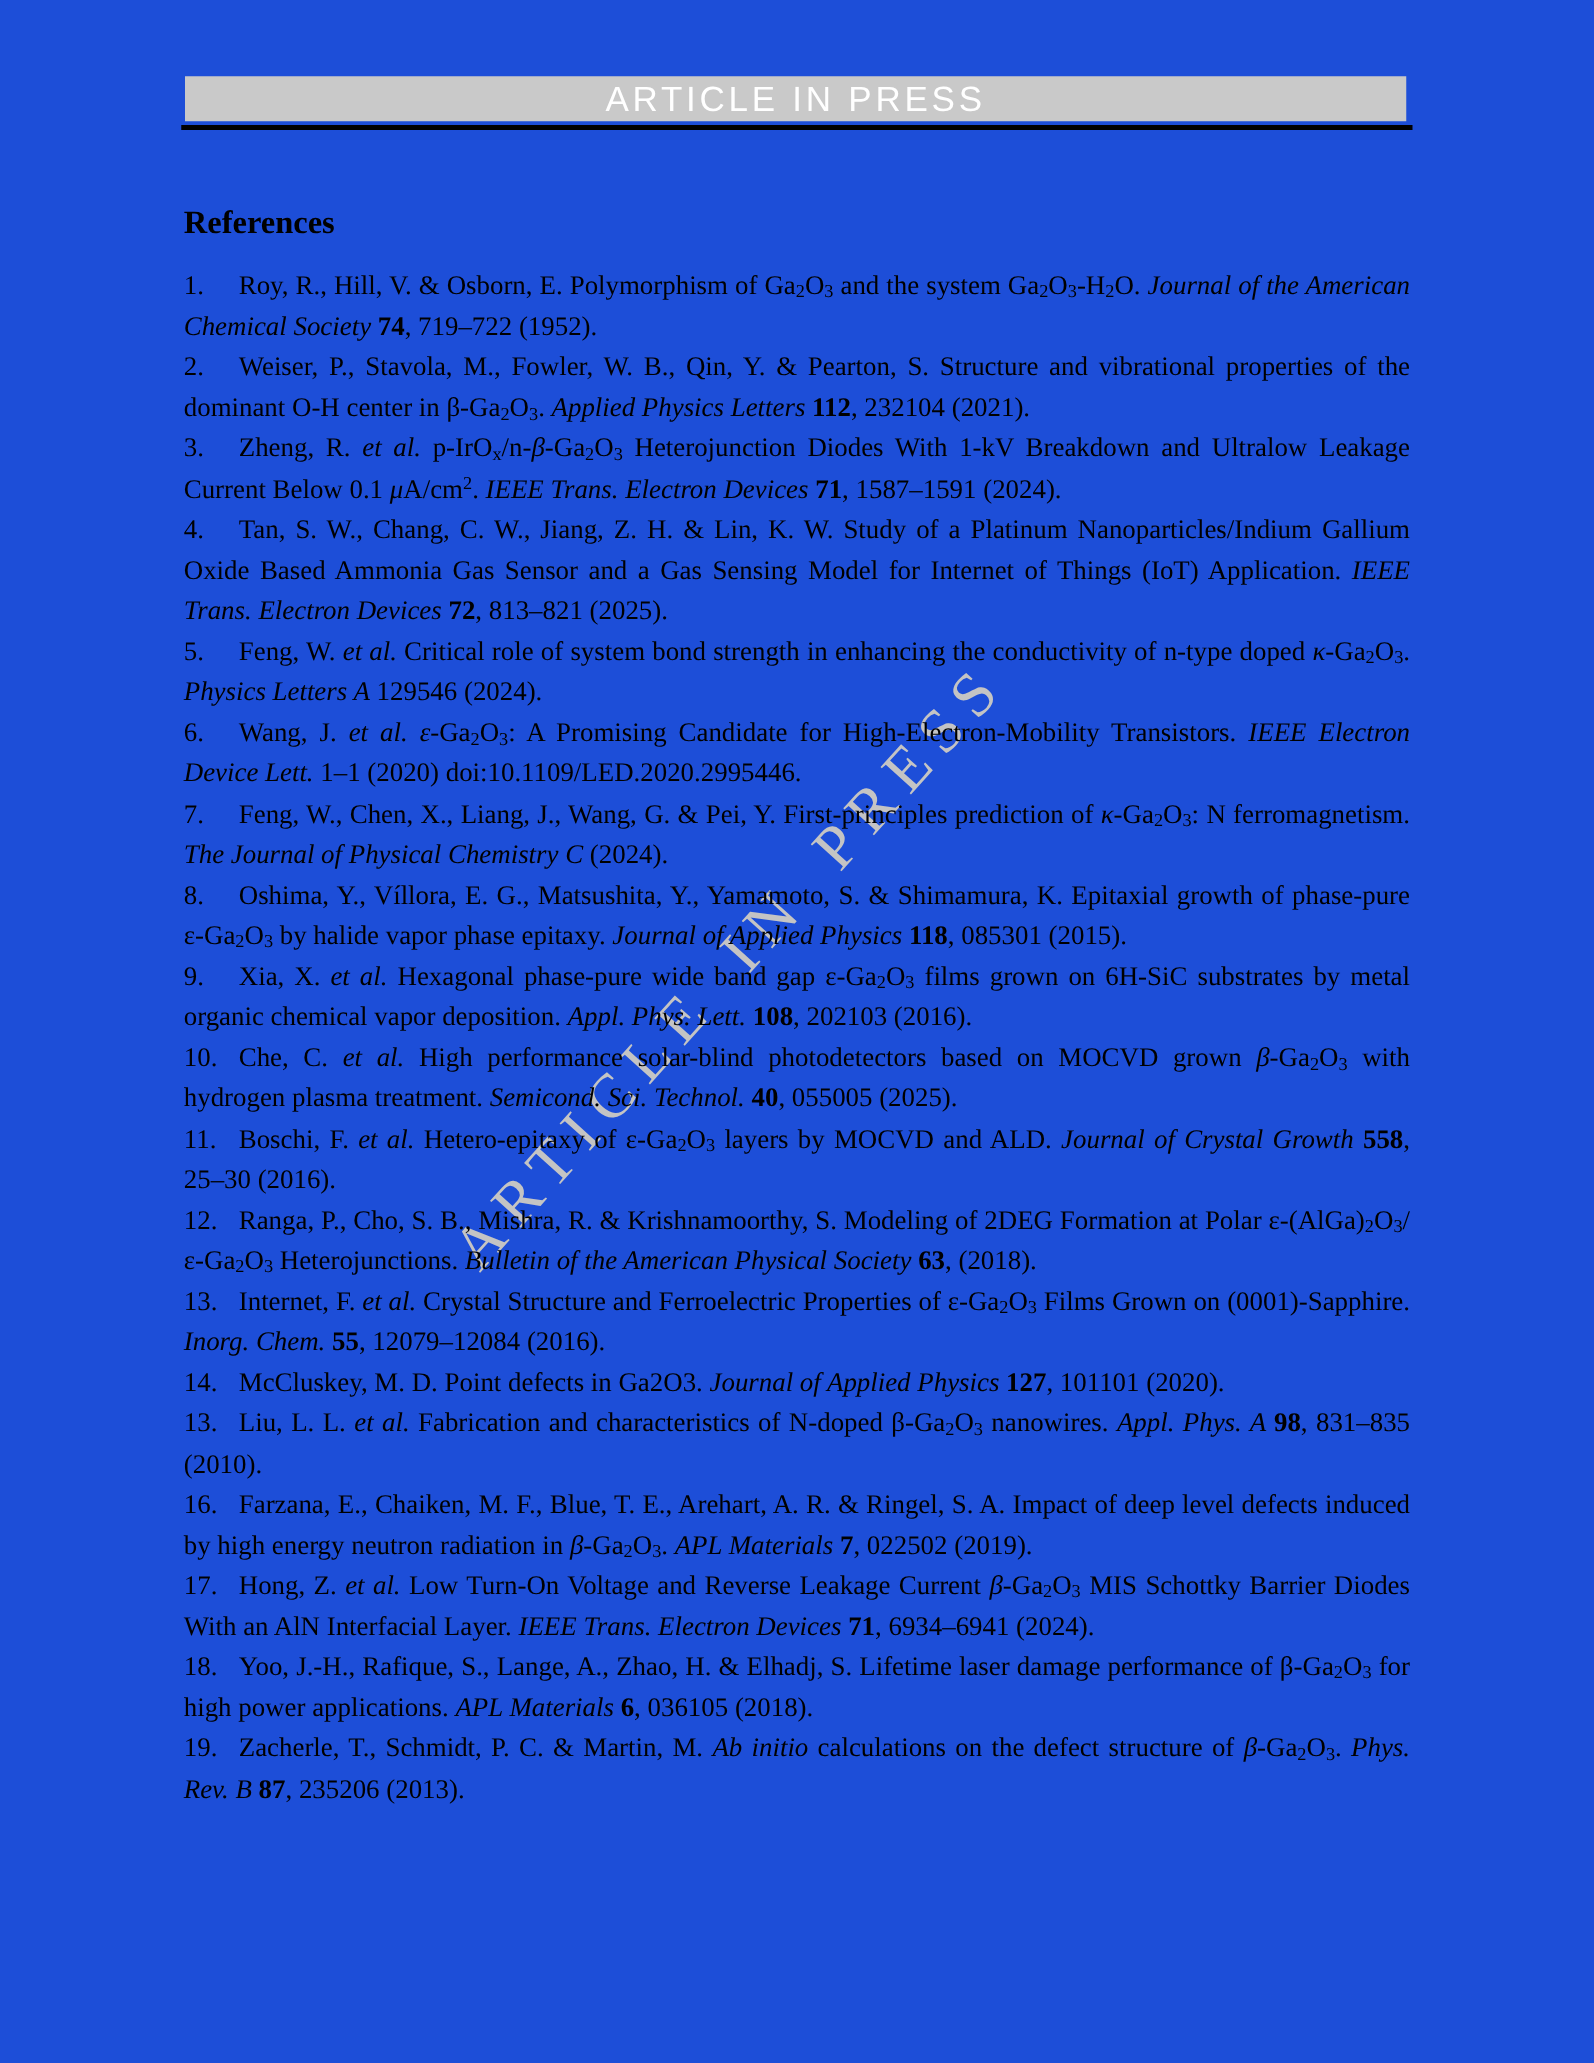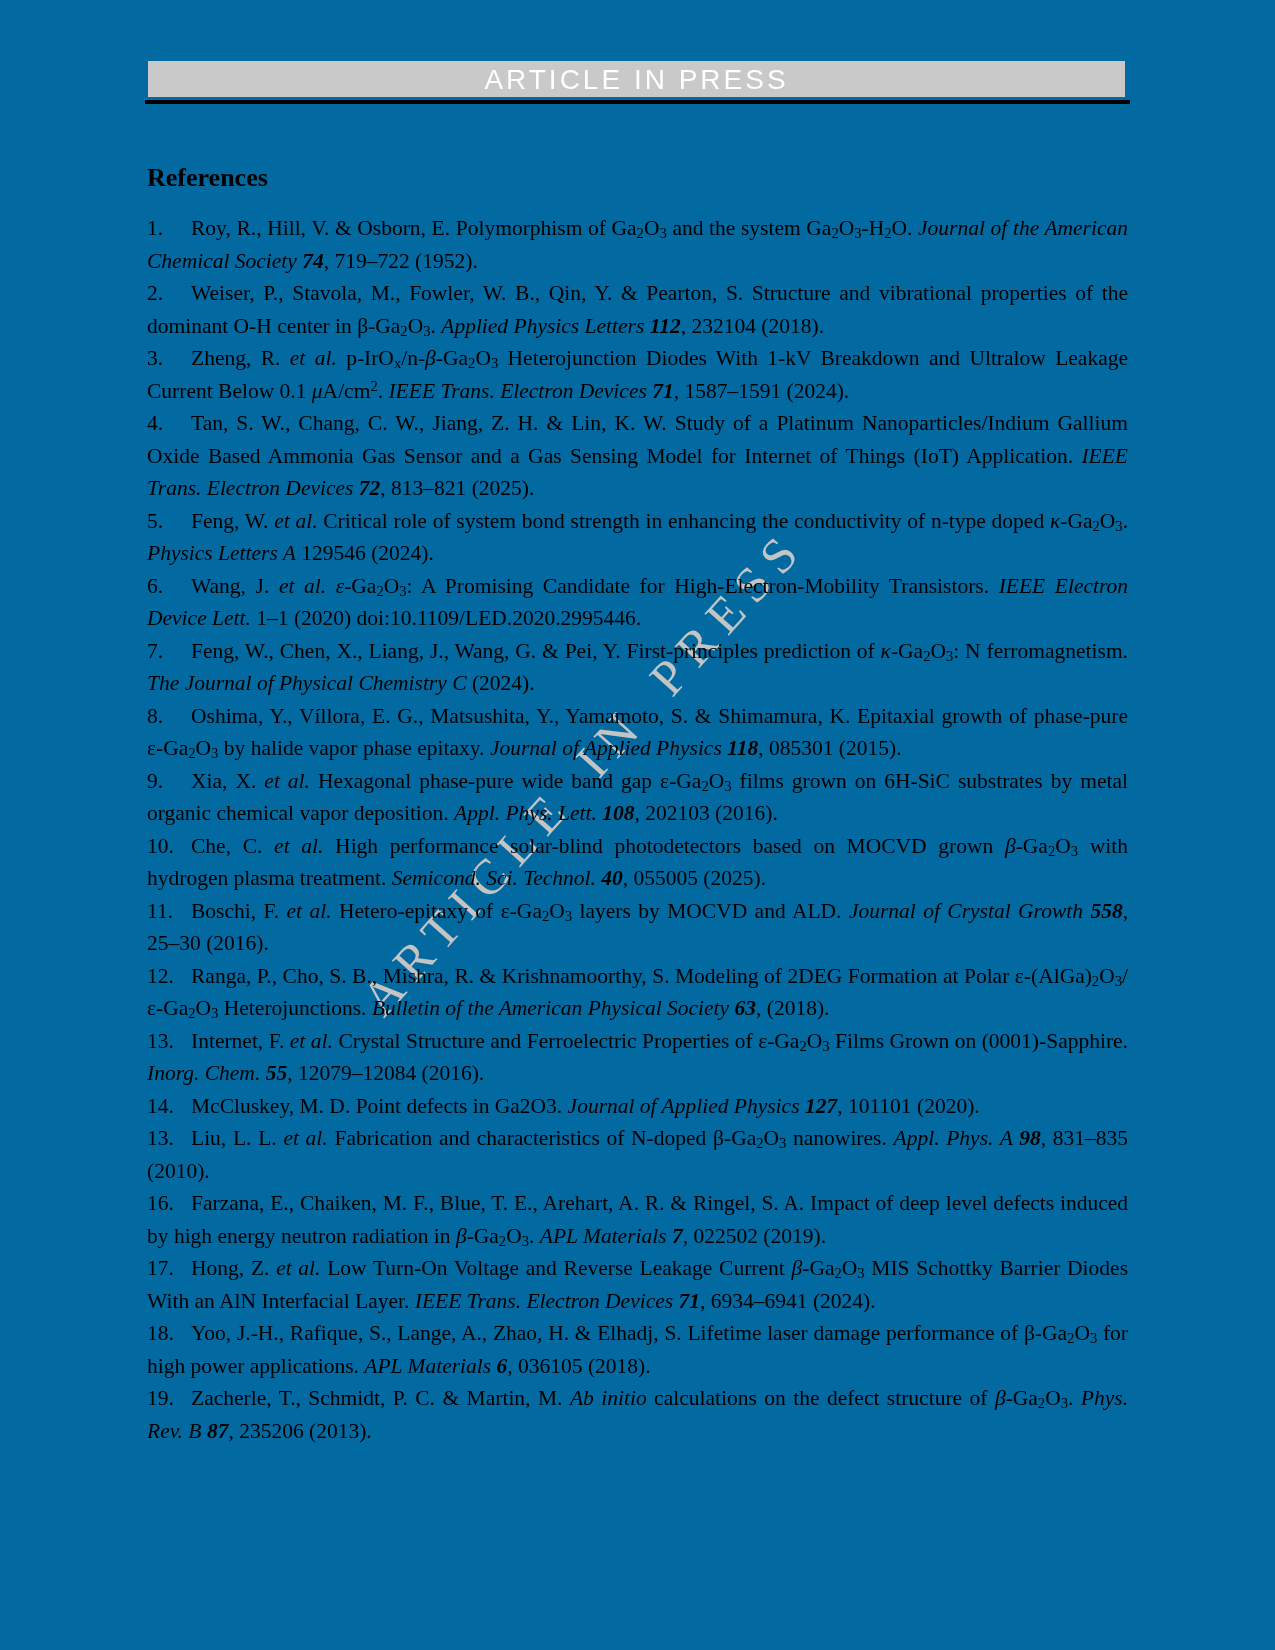--- a/index.html
+++ b/index.html
@@ -1,19 +1,19 @@
 <!DOCTYPE html>
 <html style="--banner-bg: #c9c9c9; --banner-text: #ffffff; --watermark: #c4c4c4; --rule: #000000;"><head>
 <meta charset="utf-8">
 <style>
   html,body{margin:0;padding:0;background:#ffffff;}
   .page{
     position:relative;
     width:1275px;height:1650px;
-    background:#0369a1;
+    background:#1d4ed8;
     overflow:hidden;
     font-family:"Liberation Serif", serif;
     color:#000;
   }
   .banner{
     position:absolute;
     left:148px;top:61px;width:977px;height:36px;
     background:var(--banner-bg,#c9c9c9);
     text-align:center;
     line-height:37px;
@@ -53,39 +53,39 @@
     margin:0;
     font-size:21.5px;
     line-height:32.5px;
     text-align:justify;
   }
   .ref .num{
     display:inline-block;
     width:44px;
   }
   .ref .i{font-style:italic;}
-  .ref .b{font-weight:bold;font-style:italic;}
+  .ref .b{font-weight:bold;}
   .ref .sub{font-size:0.68em;vertical-align:-0.18em;line-height:0;}
   .ref .sup{font-size:0.68em;vertical-align:0.45em;line-height:0;}
 </style>
 </head>
 <body>
 
 <div class="page">
   <div class="banner">
     <span>ARTICLE IN PRESS</span>
   </div>
   <div class="rule"></div>
   <div class="watermark">ARTICLE IN PRESS</div>
 
   <div class="content">
     <h1 class="heading">References</h1>
     <div id="ref-list">
         <p class="ref"><span class="num">1.</span><span>Roy, R., Hill, V. &amp; Osborn, E. Polymorphism of Ga</span><span class="sub">2</span><span>O</span><span class="sub">3</span><span> and the system Ga</span><span class="sub">2</span><span>O</span><span class="sub">3</span><span>-H</span><span class="sub">2</span><span>O. </span><span class="i">Journal of the American Chemical Society </span><span class="b">74</span><span>, 719–722 (1952).</span></p>
-        <p class="ref"><span class="num">2.</span><span>Weiser, P., Stavola, M., Fowler, W. B., Qin, Y. &amp; Pearton, S. Structure and vibrational properties of the dominant O-H center in β-Ga</span><span class="sub">2</span><span>O</span><span class="sub">3</span><span>. </span><span class="i">Applied Physics Letters </span><span class="b">112</span><span>, 232104 (2018).</span></p>
+        <p class="ref"><span class="num">2.</span><span>Weiser, P., Stavola, M., Fowler, W. B., Qin, Y. &amp; Pearton, S. Structure and vibrational properties of the dominant O-H center in β-Ga</span><span class="sub">2</span><span>O</span><span class="sub">3</span><span>. </span><span class="i">Applied Physics Letters </span><span class="b">112</span><span>, 232104 (2021).</span></p>
         <p class="ref"><span class="num">3.</span><span>Zheng, R. </span><span class="i">et al.</span><span> p-IrO</span><span class="sub">x</span><span>/n-</span><span class="i">β</span><span>-Ga</span><span class="sub">2</span><span>O</span><span class="sub">3</span><span> Heterojunction Diodes With 1-kV Breakdown and Ultralow Leakage Current Below 0.1 </span><span class="i">μ</span><span>A/cm</span><span class="sup">2</span><span>. </span><span class="i">IEEE Trans. Electron Devices </span><span class="b">71</span><span>, 1587–1591 (2024).</span></p>
         <p class="ref"><span class="num">4.</span><span>Tan, S. W., Chang, C. W., Jiang, Z. H. &amp; Lin, K. W. Study of a Platinum Nanoparticles/Indium Gallium Oxide Based Ammonia Gas Sensor and a Gas Sensing Model for Internet of Things (IoT) Application. </span><span class="i">IEEE Trans. Electron Devices </span><span class="b">72</span><span>, 813–821 (2025).</span></p>
         <p class="ref"><span class="num">5.</span><span>Feng, W. </span><span class="i">et al.</span><span> Critical role of system bond strength in enhancing the conductivity of n-type doped </span><span class="i">κ</span><span>-Ga</span><span class="sub">2</span><span>O</span><span class="sub">3</span><span>. </span><span class="i">Physics Letters A</span><span> 129546 (2024).</span></p>
         <p class="ref"><span class="num">6.</span><span>Wang, J. </span><span class="i">et al.</span><span> </span><span class="i">ε</span><span>-Ga</span><span class="sub">2</span><span>O</span><span class="sub">3</span><span>: A Promising Candidate for High-Electron-Mobility Transistors. </span><span class="i">IEEE Electron Device Lett.</span><span> 1–1 (2020) doi:10.1109/LED.2020.2995446.</span></p>
         <p class="ref"><span class="num">7.</span><span>Feng, W., Chen, X., Liang, J., Wang, G. &amp; Pei, Y. First-principles prediction of </span><span class="i">κ</span><span>-Ga</span><span class="sub">2</span><span>O</span><span class="sub">3</span><span>: N ferromagnetism. </span><span class="i">The Journal of Physical Chemistry C</span><span> (2024).</span></p>
         <p class="ref"><span class="num">8.</span><span>Oshima, Y., Víllora, E. G., Matsushita, Y., Yamamoto, S. &amp; Shimamura, K. Epitaxial growth of phase-pure ε-Ga</span><span class="sub">2</span><span>O</span><span class="sub">3</span><span> by halide vapor phase epitaxy. </span><span class="i">Journal of Applied Physics </span><span class="b">118</span><span>, 085301 (2015).</span></p>
         <p class="ref"><span class="num">9.</span><span>Xia, X. </span><span class="i">et al.</span><span> Hexagonal phase-pure wide band gap ε-Ga</span><span class="sub">2</span><span>O</span><span class="sub">3</span><span> films grown on 6H-SiC substrates by metal organic chemical vapor deposition. </span><span class="i">Appl. Phys. Lett. </span><span class="b">108</span><span>, 202103 (2016).</span></p>
         <p class="ref"><span class="num">10.</span><span>Che, C. </span><span class="i">et al.</span><span> High performance solar-blind photodetectors based on MOCVD grown </span><span class="i">β</span><span>-Ga</span><span class="sub">2</span><span>O</span><span class="sub">3</span><span> with hydrogen plasma treatment. </span><span class="i">Semicond. Sci. Technol. </span><span class="b">40</span><span>, 055005 (2025).</span></p>
         <p class="ref"><span class="num">11.</span><span>Boschi, F. </span><span class="i">et al.</span><span> Hetero-epitaxy of ε-Ga</span><span class="sub">2</span><span>O</span><span class="sub">3</span><span> layers by MOCVD and ALD. </span><span class="i">Journal of Crystal Growth </span><span class="b">558</span><span>, 25–30 (2016).</span></p>
         <p class="ref"><span class="num">12.</span><span>Ranga, P., Cho, S. B., Mishra, R. &amp; Krishnamoorthy, S. Modeling of 2DEG Formation at Polar ε-(AlGa)</span><span class="sub">2</span><span>O</span><span class="sub">3</span><span>/ε-Ga</span><span class="sub">2</span><span>O</span><span class="sub">3</span><span> Heterojunctions. </span><span class="i">Bulletin of the American Physical Society </span><span class="b">63</span><span>, (2018).</span></p>

